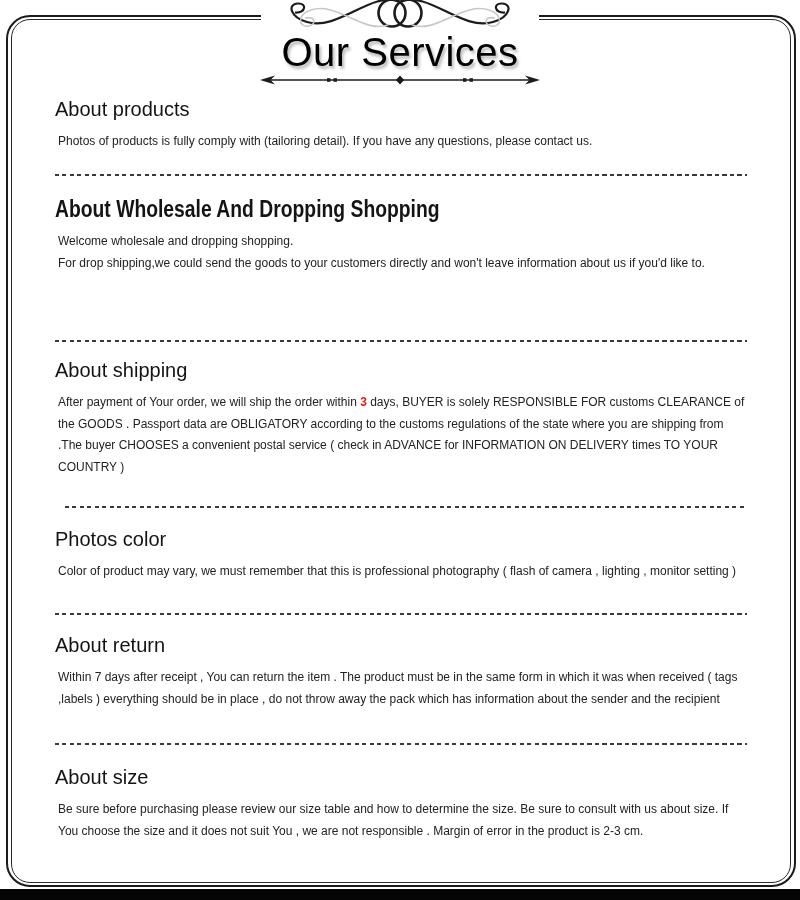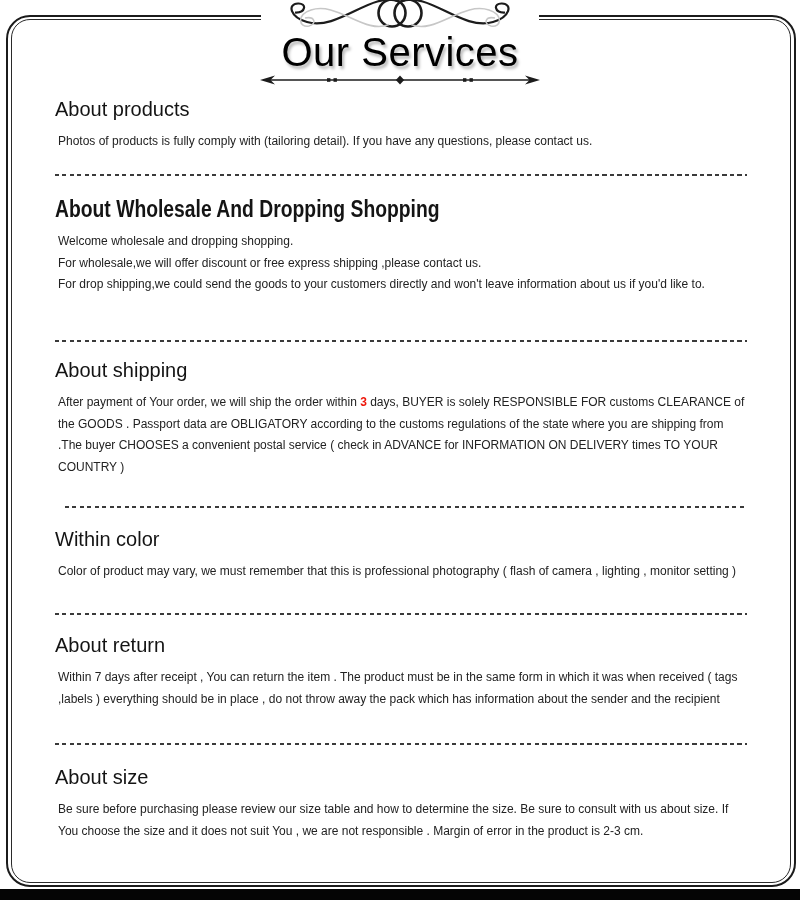--- a/index.html
+++ b/index.html
@@ -93,35 +93,34 @@
 <div class="section" id="sec0">
   <h2>About products</h2>
   <p>Photos of products is fully comply with (tailoring detail). If you have any questions, please contact us.</p>
 </div>
 
 <div class="sep" id="sep0"></div>
 
 <div class="section condensed" id="sec1">
   <h2>About Wholesale And Dropping Shopping</h2>
   <p>Welcome wholesale and dropping shopping.</p>
-  <p>For wholesale,we will offer discount or free express shipping ,please contact us.</p>
   <p>For drop shipping,we could send the goods to your customers directly and won't leave information about us if you'd like to.</p>
 </div>
 
 <div class="sep" id="sep1"></div>
 
 <div class="section" id="sec2">
   <h2>About shipping</h2>
   <p><span>After payment of Your order, we will ship the order within </span><span class="hl">3</span><span> days, BUYER is solely RESPONSIBLE FOR customs CLEARANCE of the GOODS . Passport data are OBLIGATORY according to the customs regulations of the state where you are shipping from .The buyer CHOOSES a convenient postal service ( check in ADVANCE for INFORMATION ON DELIVERY times TO YOUR COUNTRY )</span></p>
 </div>
 
 <div class="sep" id="sep2"></div>
 
 <div class="section" id="sec3">
-  <h2>Within color</h2>
+  <h2>Photos color</h2>
   <p>Color of product may vary, we must remember that this is professional photography ( flash of camera , lighting , monitor setting )</p>
 </div>
 
 <div class="sep" id="sep3"></div>
 
 <div class="section" id="sec4">
   <h2>About return</h2>
   <p>Within 7 days after receipt , You can return the item . The product must be in the same form in which it was when received ( tags ,labels ) everything should be in place , do not throw away the pack which has information about the sender and the recipient</p>
 </div>
 

